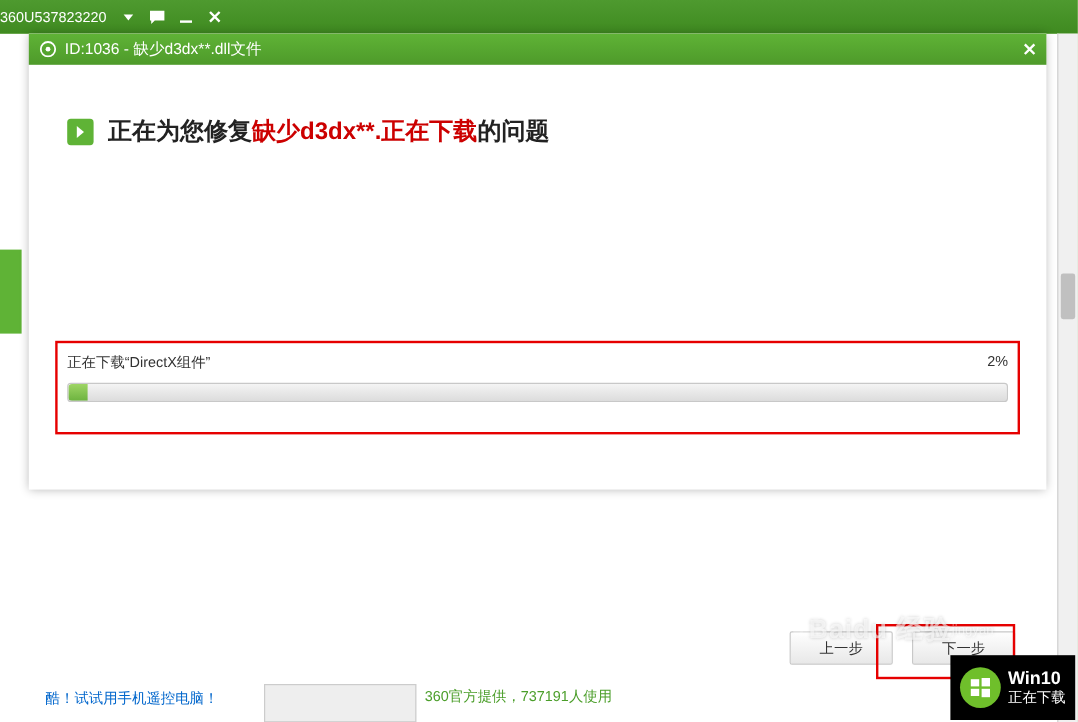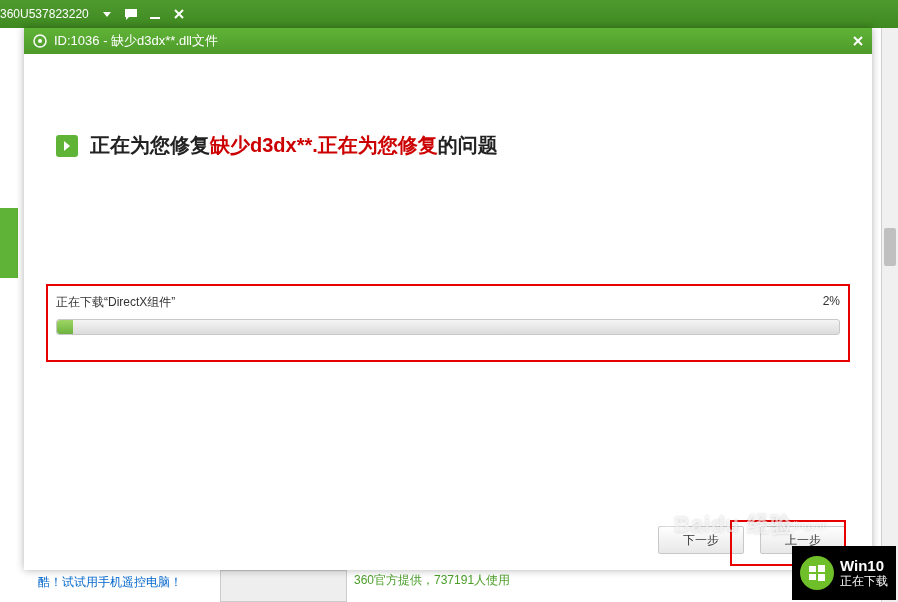--- a/index.html
+++ b/index.html
@@ -104,21 +104,21 @@
     border: 1px solid #ccc;
     z-index: 2;
   }
 
   
   .dialog {
     position: absolute;
     left: 24px;
     top: 28px;
     width: 848px;
-    height: 542px;
+    height: 380px;
     background: #fff;
     box-shadow: 0 0 8px rgba(0,0,0,0.3);
     z-index: 5;
   }
   .dlg-titlebar {
     height: 26px;
     background: linear-gradient(to bottom, #5fb336 0%, #4e9a2a 100%);
     color: #fff;
     display: flex;
     align-items: center;
@@ -151,21 +151,20 @@
   }
 
   .heading-row {
     position: absolute;
     left: 32px;
     top: 42px;
     display: flex;
     align-items: center;
     font-size: 20px;
     font-weight: bold;
-    margin-top: 36px;
   }
   .arrow-icon-box {
     width: 22px;
     height: 22px;
     background: #5fb336;
     border-radius: 3px;
     margin-right: 12px;
     display: inline-flex;
     align-items: center;
     justify-content: center;
@@ -382,39 +381,39 @@
 
     <div class="dlg-body">
 
       <div class="heading-row">
         <span class="arrow-icon-box">
           <svg width="14" height="14" viewBox="0 0 14 14">
               <path d="M4 2l6 5-6 5z"></path>
             </svg>
         </span>
         <span class="heading-black1">正在为您修复 </span>
-        <span class="heading-red">缺少d3dx**.正在为您修复</span>
+        <span class="heading-red">缺少d3dx**.正在下载</span>
         <span class="heading-black1"> 的问题</span>
       </div>
 
       <div class="progress-frame">
         <div class="progress-inner">
           <div class="download-label-row">
             <span class="dl-text">正在下载“DirectX组件”</span>
             <span class="dl-pct">2%</span>
           </div>
           <div class="progress-bar">
             <div class="progress-fill" style="width: 2%;"></div>
           </div>
         </div>
       </div>
 
       <div class="btn-row">
+        <div class="btn">上一步</div>
         <div class="btn">下一步</div>
-        <div class="btn">上一步</div>
       </div>
       <div class="btn-highlight-frame" style="left:706px; top:466px; width:112px; height:42px;"></div>
 
     </div>
   </div>
 
   <div class="watermark">
     <svg width="34" height="34" viewBox="0 0 34 34">
         <circle cx="10" cy="11" r="4" fill="rgba(255,255,255,0.55)"></circle>
         <circle cx="22" cy="9" r="4" fill="rgba(255,255,255,0.55)"></circle>

